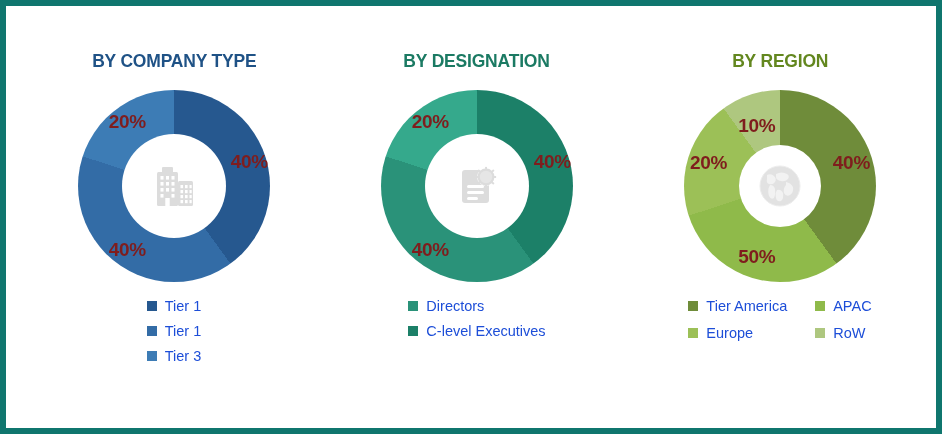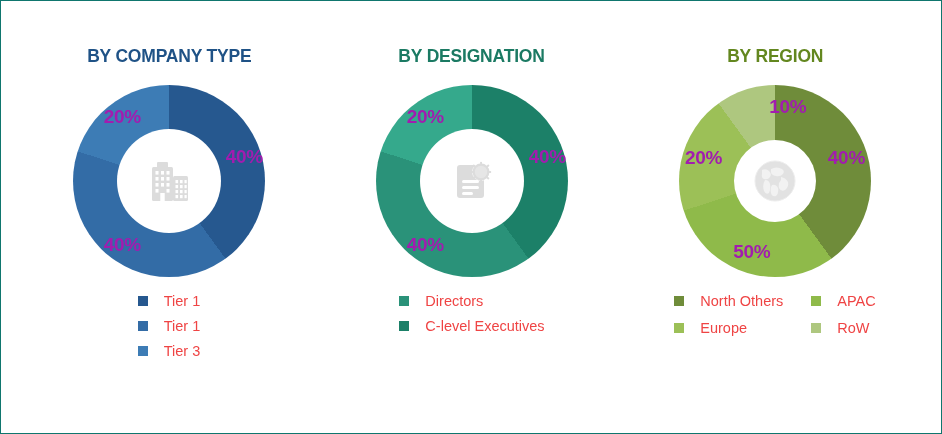--- a/index.html
+++ b/index.html
@@ -9,21 +9,21 @@
   }
   body {
     font-family: "Liberation Sans", sans-serif;
   }
   .canvas {
     position: relative;
     width: 942px;
     height: 434px;
     background: #ffffff;
     box-sizing: border-box;
-    border: 1px solid #0f766e;
+    border: 6px solid #0f766e;
     overflow: hidden;
   }
   .panels {
     position: absolute;
     left: 0;
     top: 0;
     width: 942px;
     height: 434px;
     display: flex;
     flex-direction: row;
@@ -61,21 +61,21 @@
     background: #ffffff;
     left: 50%;
     top: 50%;
     transform: translate(-50%, -50%);
     display: flex;
     align-items: center;
     justify-content: center;
   }
   .slice-label {
     position: absolute;
-    color: #a21caf;
+    color: #7f1d1d;
     font-size: 19px;
     font-weight: bold;
     font-family: "Liberation Sans", sans-serif;
     transform: translate(-50%, -50%);
     white-space: nowrap;
     letter-spacing: -0.3px;
   }
   .legend {
     margin-top: 16px;
     display: flex;
@@ -85,23 +85,23 @@
   .legend.two-col {
     display: grid;
     grid-template-columns: auto auto;
     column-gap: 28px;
     row-gap: 11px;
   }
   .legend-item {
     display: flex;
     flex-direction: row;
     align-items: center;
-    gap: 16px;
+    gap: 8px;
     font-size: 14.5px;
-    color: #ef4444;
+    color: #1d4ed8;
     font-family: "Liberation Sans", sans-serif;
     white-space: nowrap;
   }
   .swatch {
     width: 10px;
     height: 10px;
     flex: 0 0 auto;
     display: block;
   }
   .center-icon {
@@ -232,27 +232,27 @@
                      M23 15 q6 -3 11 0 q3 2 1 5 q-3 3 -7 2 q-5 -1 -5 -4 z
                      M33 23 q5 1 7 5 q1 5 -3 8 q-4 2 -6 -2 q-1 -5 2 -8 z
                      M17 26 q4 0 5 4 q1 5 -1 9 q-3 2 -5 -2 q-2 -6 1 -11 z
                      M24 31 q4 -1 6 3 q1 5 -2 8 q-4 1 -5 -3 q-1 -5 1 -8 z" fill="#f2f2f2"></path>
             <circle cx="27" cy="27" r="20" fill="none" stroke="#ededed" stroke-width="1"></circle>
           </svg>
         </div>
         <div class="slice-label" id="p3l0" style="left: 167.424px; top: 72.7928px;">40%</div>
         <div class="slice-label" id="p3l1" style="left: 72.7928px; top: 167.424px;">50%</div>
         <div class="slice-label" id="p3l2" style="left: 24.5757px; top: 72.7928px;">20%</div>
-        <div class="slice-label" id="p3l3" style="left: 72.7928px; top: 22px; margin-left: 36px;">10%</div>
+        <div class="slice-label" id="p3l3" style="left: 72.7928px; top: 36px;">10%</div>
       </div>
 
       <div class="legend two-col">
         <div class="legend-item">
           <span class="swatch" id="p3s0" style="background: rgb(111, 140, 58);"></span>
-          <span>North Others</span>
+          <span>Tier America</span>
         </div>
         <div class="legend-item">
           <span class="swatch" id="p3s1" style="background: rgb(143, 186, 74);"></span>
           <span>APAC</span>
         </div>
         <div class="legend-item">
           <span class="swatch" id="p3s2" style="background: rgb(156, 192, 87);"></span>
           <span>Europe</span>
         </div>
         <div class="legend-item">

